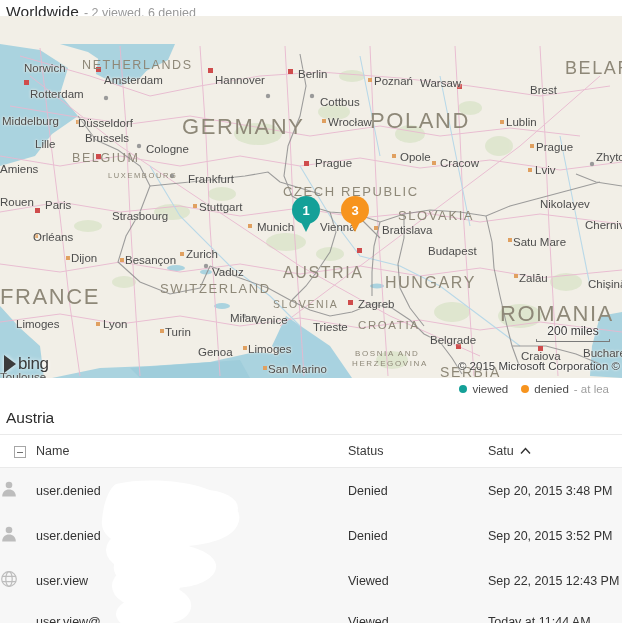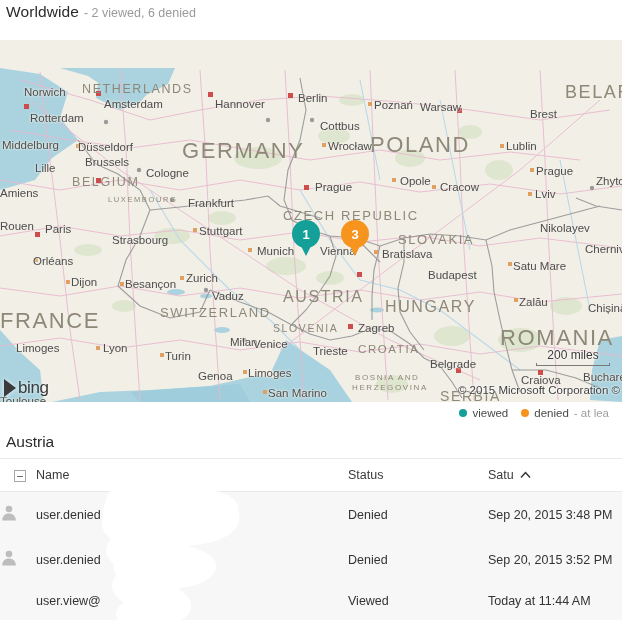--- a/index.html
+++ b/index.html
@@ -7,21 +7,21 @@
   body {
     width: 622px; height: 623px;
     background: #ffffff;
     font-family: "Liberation Sans", sans-serif;
     overflow: hidden;
     position: relative;
   }
 
   
   #header {
-    height: 40px;
+    height: 16px;
     padding: 3px 0 0 6px;
     display: flex;
     align-items: baseline;
     background: #ffffff;
   }
   #header .scope {
     font-size: 15.5px;
     color: #2b2b2b;
     letter-spacing: .1px;
   }
@@ -480,20 +480,30 @@
       <tr>
         <td class="c-icon"><span class="icn"><svg width="18" height="18" viewBox="0 0 18 18" fill="#bdbdbd">
               <circle cx="9" cy="5" r="3.3"></circle>
               <path d="M2.2 16.5 C2.2 11.8 5.2 9.5 9 9.5 C12.8 9.5 15.8 11.8 15.8 16.5 Z"></path>
             </svg></span></td>
         <td class="c-name">user.denied</td>
         <td>Denied</td>
         <td>Sep 20, 2015 3:52 PM</td>
       </tr>
       <tr>
+        <td class="c-icon"><span class="icn"><svg width="18" height="18" viewBox="0 0 18 18" fill="none" stroke="#bdbdbd" stroke-width="1.2">
+              <circle cx="9" cy="9" r="7.3"></circle>
+              <ellipse cx="9" cy="9" rx="3.2" ry="7.3"></ellipse>
+              <path d="M2 6.4 H16 M2 11.6 H16"></path>
+            </svg></span></td>
+        <td class="c-name">user.view</td>
+        <td>Viewed</td>
+        <td>Sep 22, 2015 12:43 PM</td>
+      </tr>
+      <tr>
         <td class="c-icon"></td>
         <td class="c-name">user.view@</td>
         <td>Viewed</td>
         <td>Today at 11:44 AM</td>
       </tr>
     </tbody>
 </table>
 
 <svg id="redaction" viewBox="0 0 200 143">
   <path fill="#ffffff" d="

